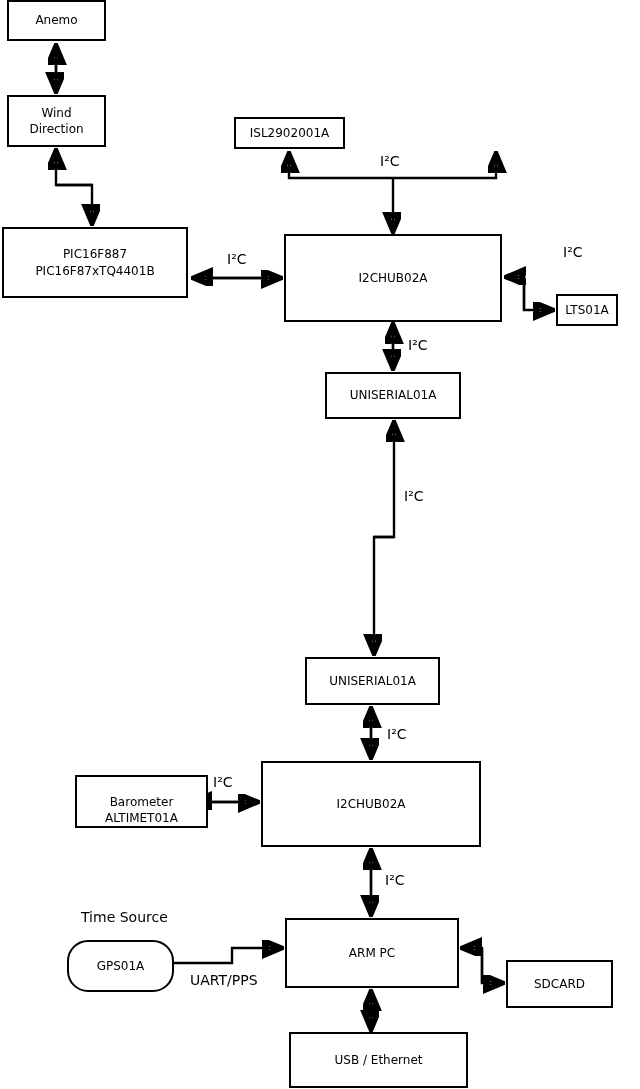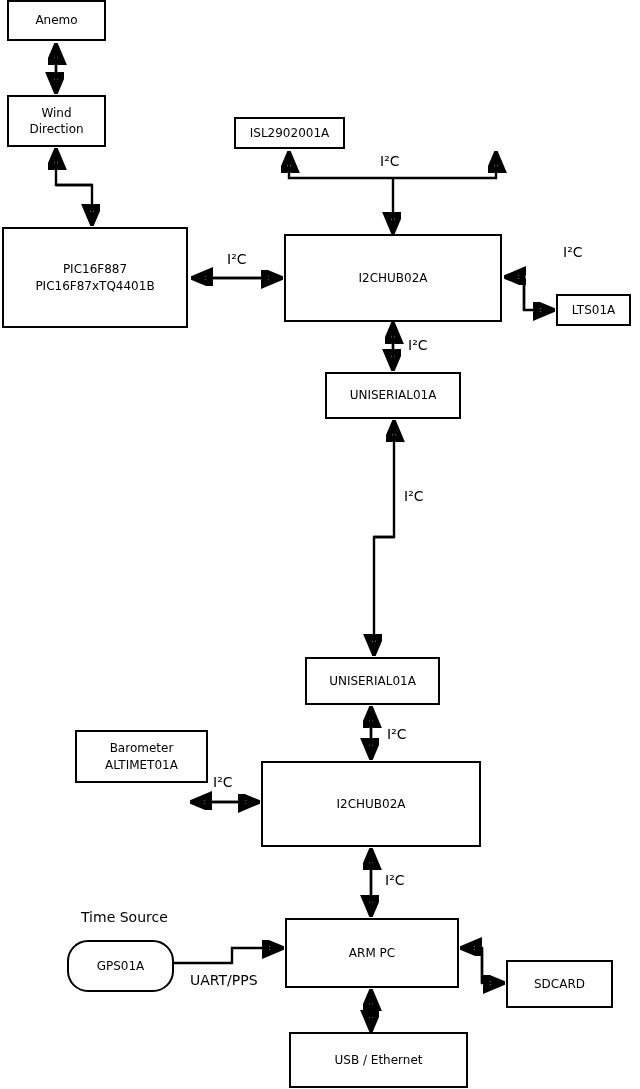--- a/index.html
+++ b/index.html
@@ -101,49 +101,49 @@
     <span>Anemo</span>
   </div>
 
   <div class="box" style="left:7px;top:95px;width:99px;height:52px;">
     <div>
       <span>Wind</span>
       <span>Direction</span>
     </div>
   </div>
 
-  <div class="box" style="left:2px;top:227px;width:186px;height:101px;align-items:center;">
+  <div class="box" style="left:2px;top:227px;width:186px;height:71px;align-items:center;">
     <div>
       <span>PIC16F887</span>
       <span>PIC16F87xTQ4401B</span>
     </div>
   </div>
 
   <div class="box" style="left:234px;top:117px;width:111px;height:32px;">
     <span>ISL2902001A</span>
   </div>
 
 
   <div class="box" style="left:284px;top:234px;width:218px;height:88px;">
     <span>I2CHUB02A</span>
   </div>
 
-  <div class="box" style="left:556px;top:294px;width:75px;height:32px;">
+  <div class="box" style="left:556px;top:294px;width:62px;height:32px;">
     <span>LTS01A</span>
   </div>
 
   <div class="box" style="left:325px;top:372px;width:136px;height:47px;">
     <span>UNISERIAL01A</span>
   </div>
 
   <div class="box" style="left:305px;top:657px;width:135px;height:48px;">
     <span>UNISERIAL01A</span>
   </div>
 
-  <div class="box" style="left:75px;top:730px;width:133px;height:53px;">
+  <div class="box" style="left:75px;top:775px;width:133px;height:53px;align-items:flex-end;">
     <div>
       <span>Barometer</span>
       <span>ALTIMET01A</span>
     </div>
   </div>
 
   <div class="box" style="left:261px;top:761px;width:220px;height:86px;">
     <span>I2CHUB02A</span>
   </div>
 

